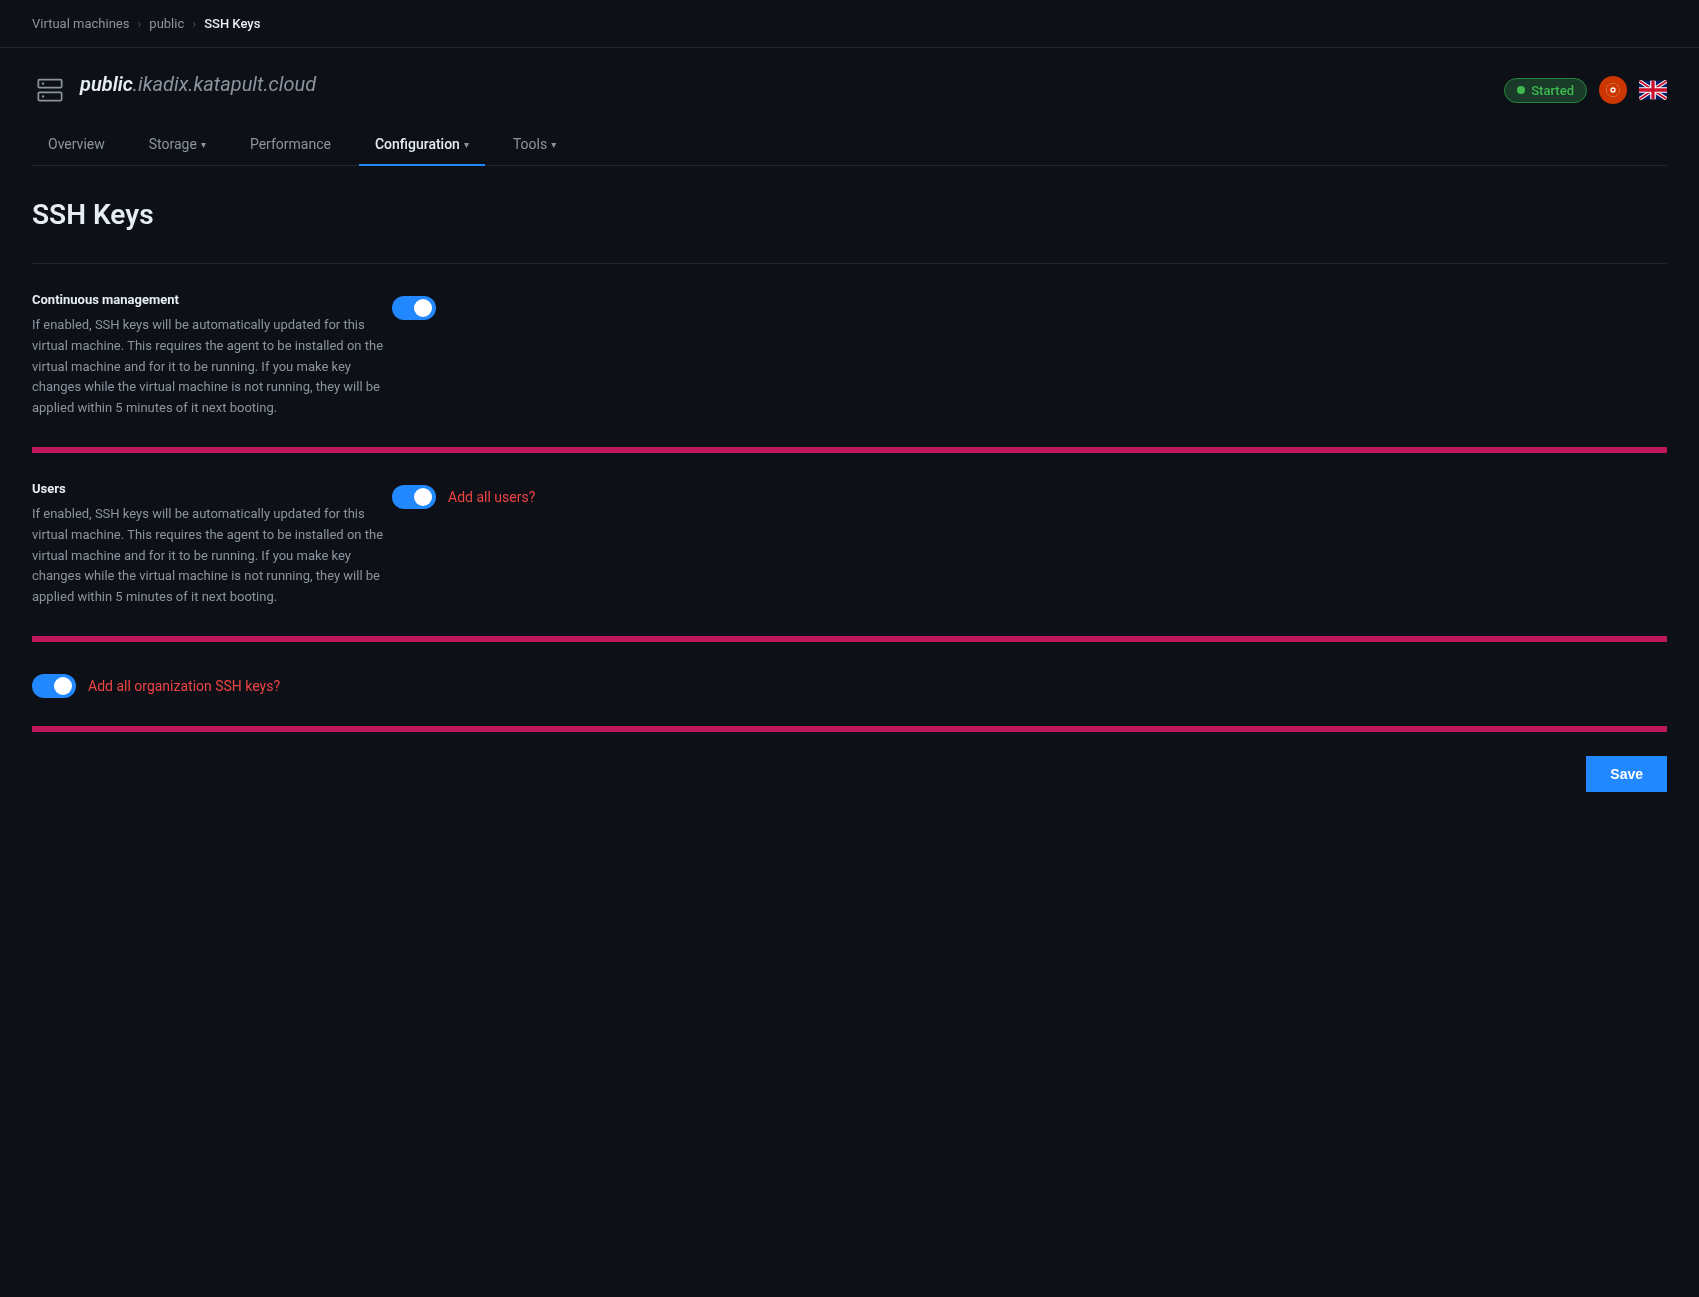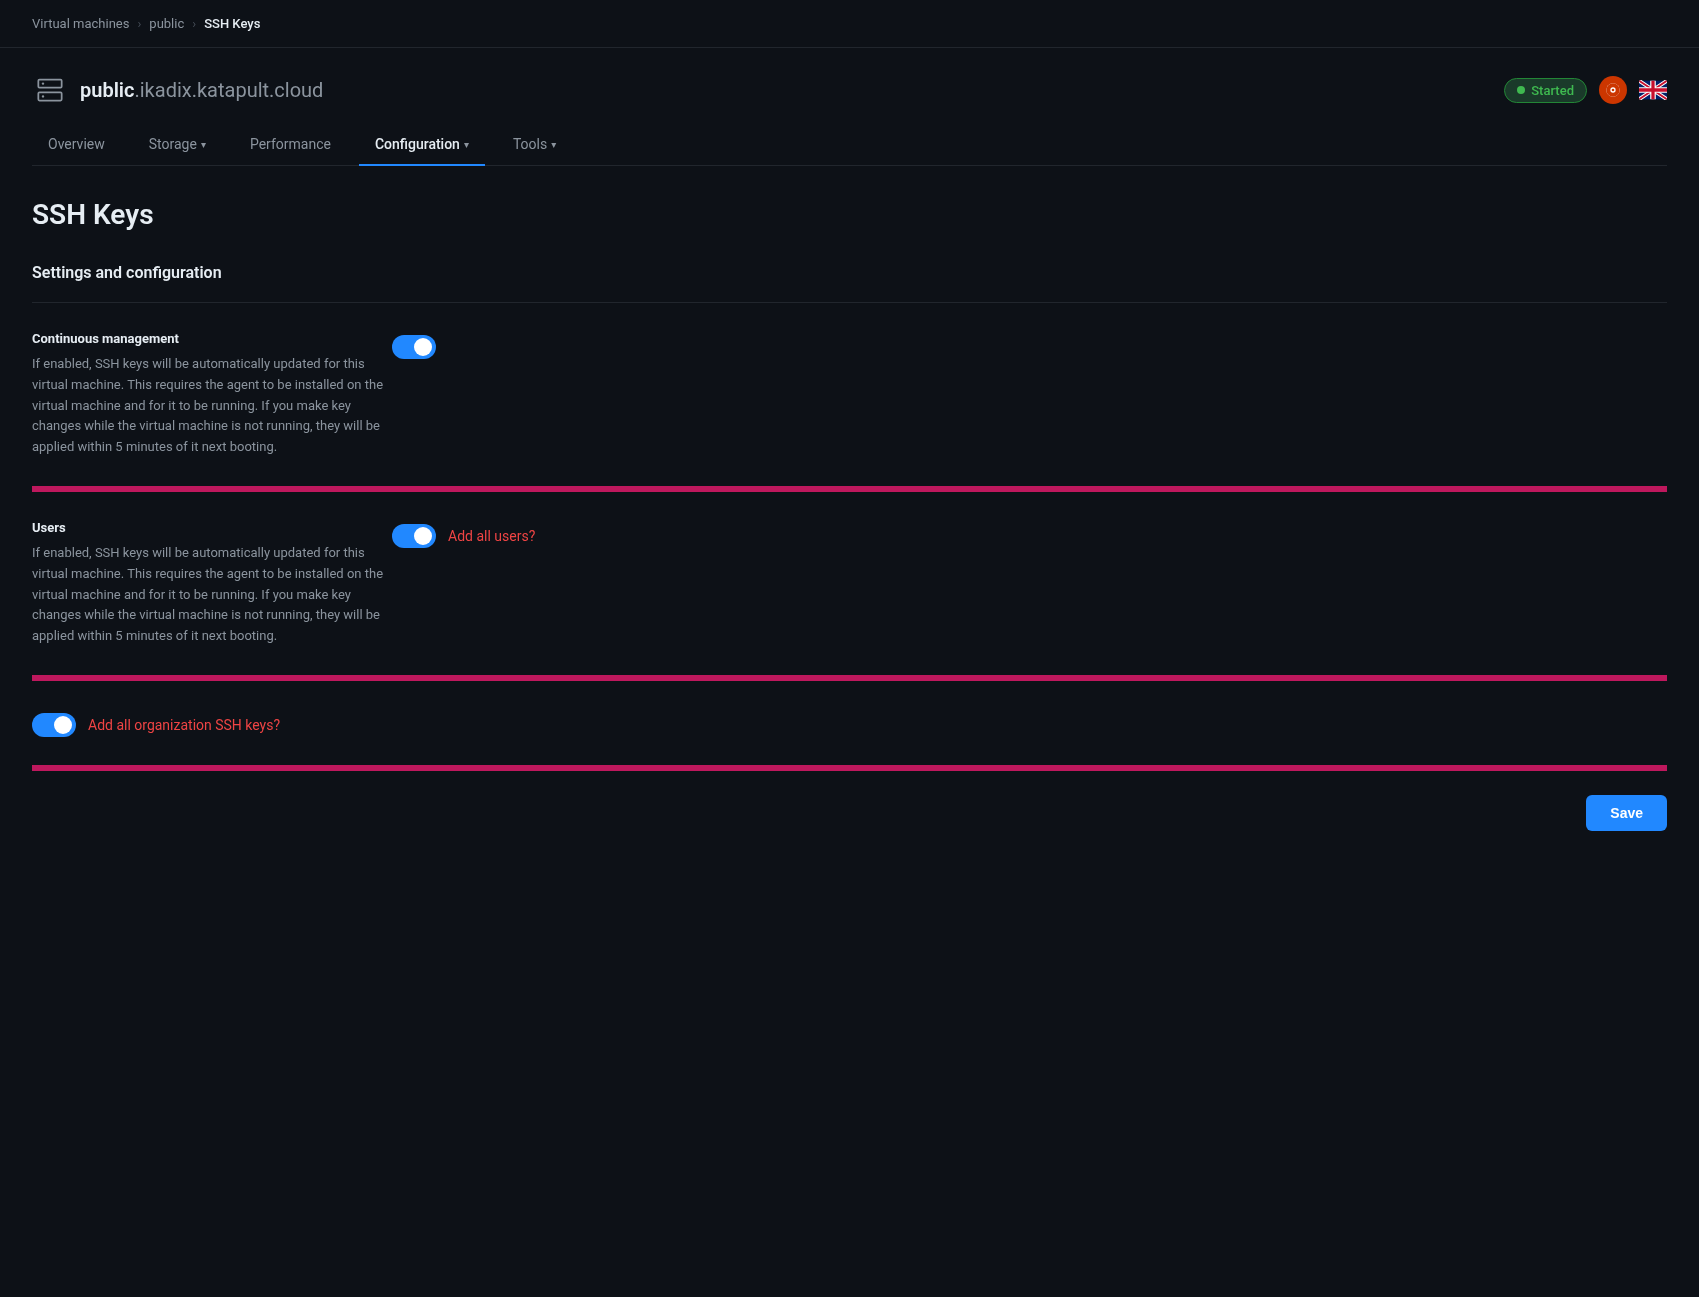--- a/index.html
+++ b/index.html
@@ -41,22 +41,22 @@
 
     
     .vm-header {
       display: flex;
       align-items: center;
       justify-content: space-between;
       padding: 24px 0 0 0;
     }
     .vm-title-area {
       display: flex;
-      align-items: center;
       gap: 12px;
+      font-style: italic;
     }
     .vm-icon {
       width: 36px;
       height: 36px;
       display: flex;
       align-items: center;
       justify-content: center;
       color: #8b949e;
     }
     .vm-name {
@@ -220,21 +220,21 @@
     
     .save-btn-area {
       display: flex;
       justify-content: flex-end;
       padding: 24px 0;
     }
     .save-btn {
       background: #2188ff;
       color: #ffffff;
       border: none;
-      border-radius: 6px;
+      border-radius: 0;
       padding: 10px 24px;
       font-size: 14px;
       font-weight: 600;
       cursor: pointer;
     }
 
     
     .flag-uk {
       width: 28px;
       height: 20px;
@@ -313,21 +313,20 @@
     </div>
     <div class="nav-tab">
       <span>Tools</span>
       <span class="nav-tab-chevron">▾</span>
     </div>
   </nav>
 
   <div class="page-content">
     <h1 class="page-title">SSH Keys</h1>
 
-    <h2 class="section-title">Settings and configuration</h2>
 
     <hr class="settings-divider">
 
     <div class="setting-row">
       <div class="setting-label-area">
         <div class="setting-label">Continuous management</div>
         <div class="setting-description">If enabled, SSH keys will be automatically updated for this virtual machine. This requires the agent to be installed on the virtual machine and for it to be running. If you make key changes while the virtual machine is not running, they will be applied within 5 minutes of it next booting.</div>
       </div>
       <div class="setting-control">
         <label class="toggle">

